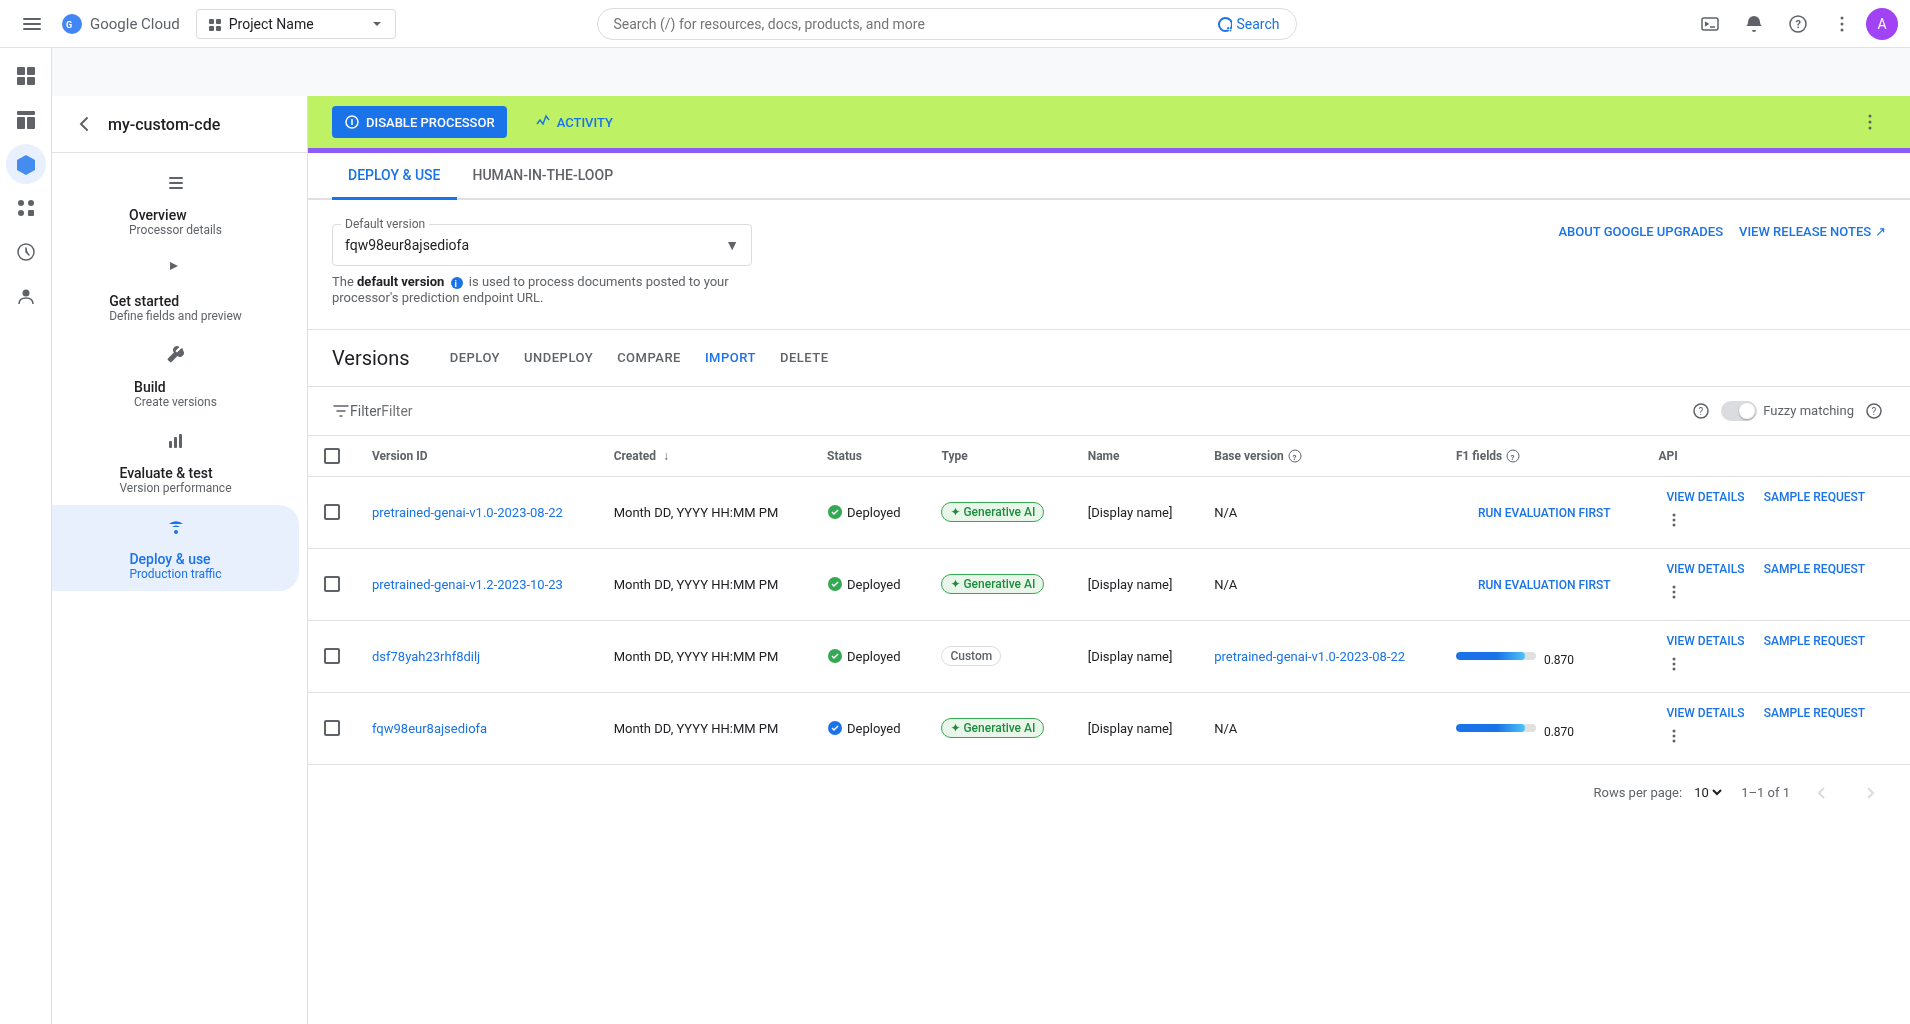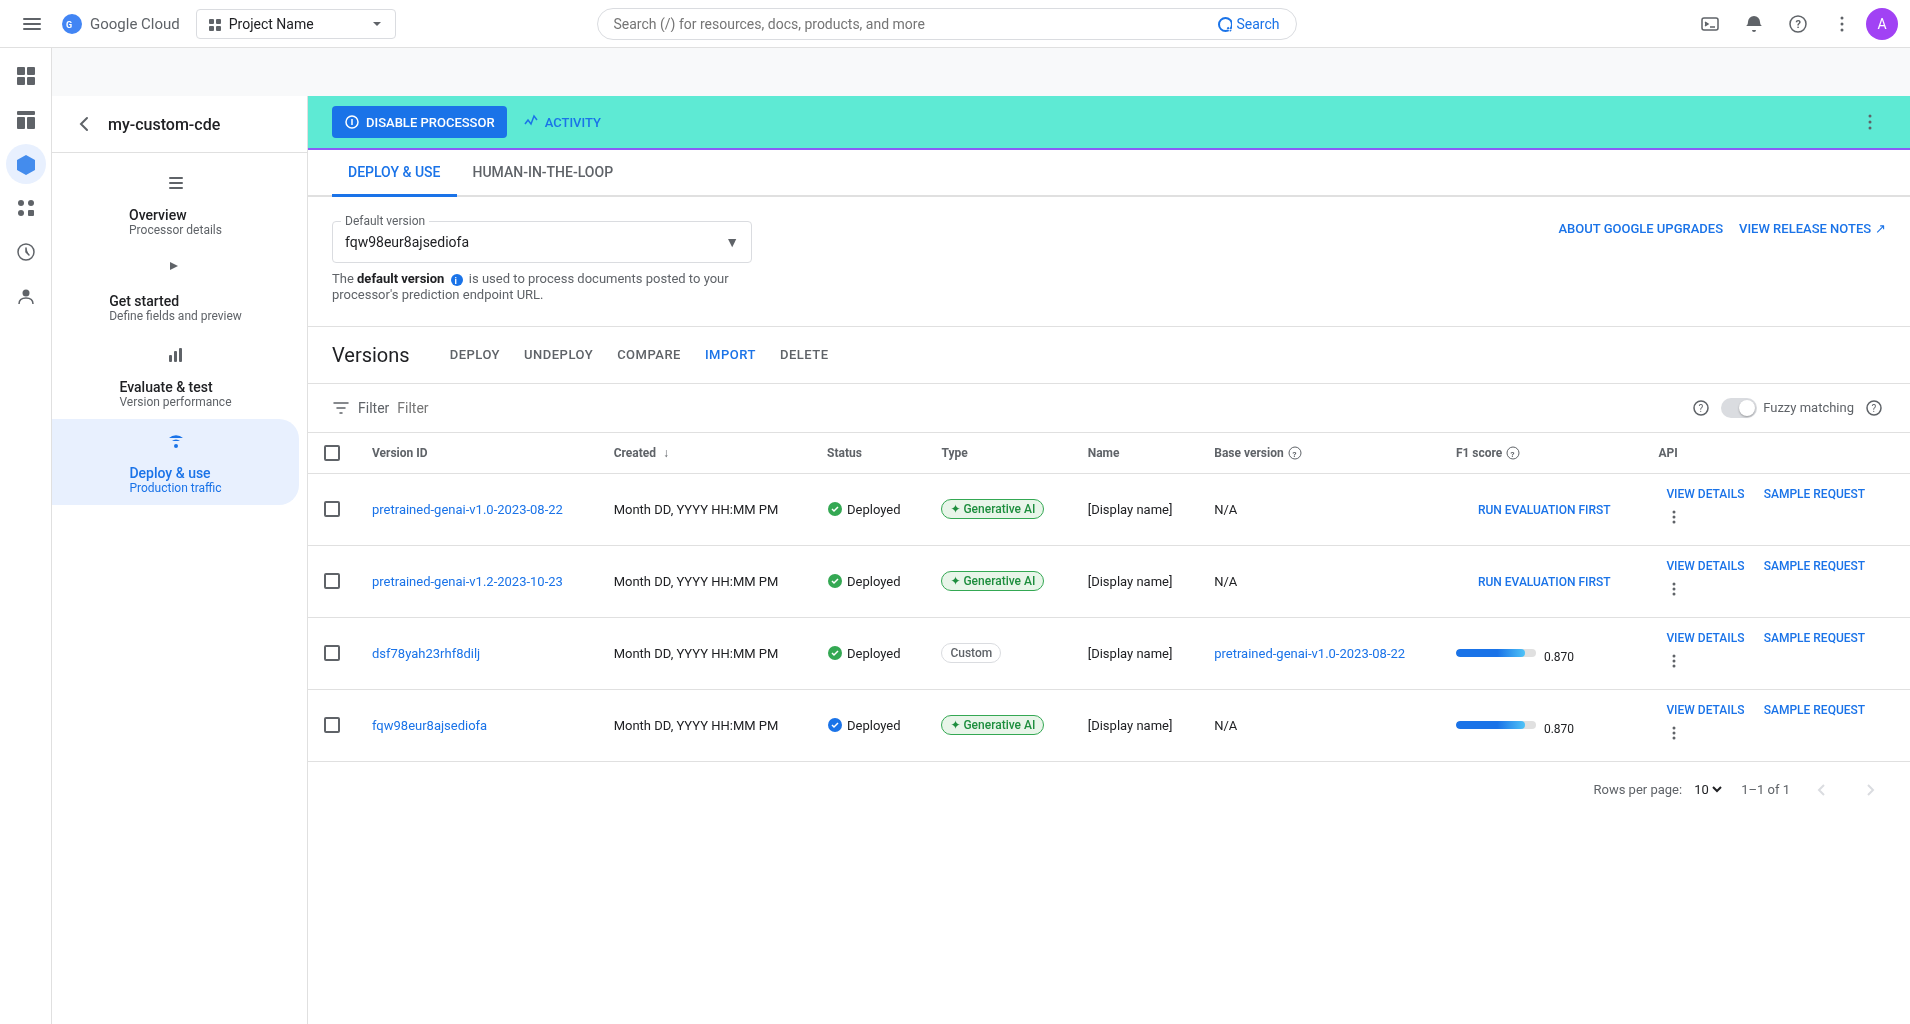--- a/index.html
+++ b/index.html
@@ -62,22 +62,22 @@
     .nav-item.active .nav-item-icon { color: #1a73e8; }
     .nav-item-text { display: flex; flex-direction: column; }
     .nav-item-title { font-size: 14px; font-weight: 500; color: #202124; }
     .nav-item-subtitle { font-size: 12px; color: #5f6368; }
 
     
     .content-area { flex: 1; overflow-y: auto; background: #fff; }
 
     
     .content-toolbar {
-      display: flex; align-items: center; gap: 4px; padding: 10px 24px; border-bottom: 2px solid #8b5cf6;
-      background: #5eead4;
+      display: flex; align-items: center; gap: 16px; padding: 10px 24px; border-bottom: 5px solid #8b5cf6;
+      background: #bef264;
     }
     .toolbar-btn {
       display: flex; align-items: center; gap: 6px; padding: 8px 12px; border: none; background: transparent;
       cursor: pointer; border-radius: 4px; font-size: 13px; font-weight: 500; color: #1a73e8;
     }
     .toolbar-btn.primary { background: #1a73e8; color: white; }
     .toolbar-more { margin-left: auto; width: 32px; height: 32px; display: flex; align-items: center; justify-content: center; cursor: pointer; border-radius: 50%; }
 
     
     .default-version-section { padding: 24px; border-bottom: 1px solid #e0e0e0; }
@@ -115,21 +115,20 @@
     .versions-actions { display: flex; gap: 8px; align-items: center; }
     .action-btn {
       font-size: 13px; font-weight: 500; color: #5f6368; cursor: pointer; padding: 4px 8px;
       border-radius: 4px; letter-spacing: 0.5px;
     }
     .action-btn.active { color: #1a73e8; }
 
     
     .filter-row {
       display: flex; align-items: center; padding: 12px 24px; border-bottom: 1px solid #e0e0e0;
-      gap: 8px;
     }
     .filter-icon { color: #5f6368; display: flex; align-items: center; }
     .filter-label { font-size: 14px; color: #5f6368; }
     .filter-input { border: none; outline: none; font-size: 14px; color: #5f6368; flex: 1; }
     .filter-right { margin-left: auto; display: flex; align-items: center; gap: 8px; }
     .fuzzy-toggle { display: flex; align-items: center; gap: 6px; font-size: 13px; color: #5f6368; }
     .toggle-switch { width: 36px; height: 20px; background: #dadce0; border-radius: 10px; position: relative; cursor: pointer; }
     .toggle-knob { width: 16px; height: 16px; background: #fff; border-radius: 50%; position: absolute; top: 2px; right: 2px; box-shadow: 0 1px 2px rgba(0,0,0,0.3); }
     .help-icon { width: 24px; height: 24px; display: flex; align-items: center; justify-content: center; cursor: pointer; color: #5f6368; }
 
@@ -318,20 +317,31 @@
           <svg width="20" height="20" viewBox="0 0 20 20" fill="currentColor">
               <path d="M4 3v14M4 3l8 4-8 4"></path>
             </svg>
         </div>
         <div class="nav-item-text">
           <span class="nav-item-title">Get started</span>
           <span class="nav-item-subtitle">Define fields and preview</span>
         </div>
       </div>
 
+      <div class="nav-item">
+        <div class="nav-item-icon">
+          <svg width="20" height="20" viewBox="0 0 20 20" fill="currentColor">
+              <path d="M16.5 3.5a1 1 0 0 0-1.4 0L11 7.6 9.4 6l4.1-4.1a4 4 0 0 0-5.6 5.6l-6 6a1 1 0 0 0 0 1.4l2.2 2.2a1 1 0 0 0 1.4 0l6-6a4 4 0 0 0 5.6-5.6z"></path>
+            </svg>
+        </div>
+        <div class="nav-item-text">
+          <span class="nav-item-title">Build</span>
+          <span class="nav-item-subtitle">Create versions</span>
+        </div>
+      </div>
 
       <div class="nav-item">
         <div class="nav-item-icon">
           <svg width="20" height="20" viewBox="0 0 20 20" fill="currentColor">
               <rect x="3" y="10" width="3" height="7" rx="1"></rect>
               <rect x="8" y="6" width="3" height="11" rx="1"></rect>
               <rect x="13" y="3" width="3" height="14" rx="1"></rect>
             </svg>
         </div>
         <div class="nav-item-text">
@@ -480,21 +490,21 @@
               <div class="th-with-help">
                 <span>Base version</span>
                 <svg width="14" height="14" viewBox="0 0 14 14" fill="#5f6368">
                     <circle cx="7" cy="7" r="6" stroke="#5f6368" stroke-width="1" fill="none"></circle>
                     <text x="4.5" y="11" font-size="8" fill="#5f6368">?</text>
                   </svg>
               </div>
             </th>
             <th>
               <div class="th-with-help">
-                <span>F1 score</span>
+                <span>F1 fields</span>
                 <svg width="14" height="14" viewBox="0 0 14 14" fill="#5f6368">
                     <circle cx="7" cy="7" r="6" stroke="#5f6368" stroke-width="1" fill="none"></circle>
                     <text x="4.5" y="11" font-size="8" fill="#5f6368">?</text>
                   </svg>
               </div>
             </th>
             <th>
               <span>API</span>
             </th>
           </tr>

